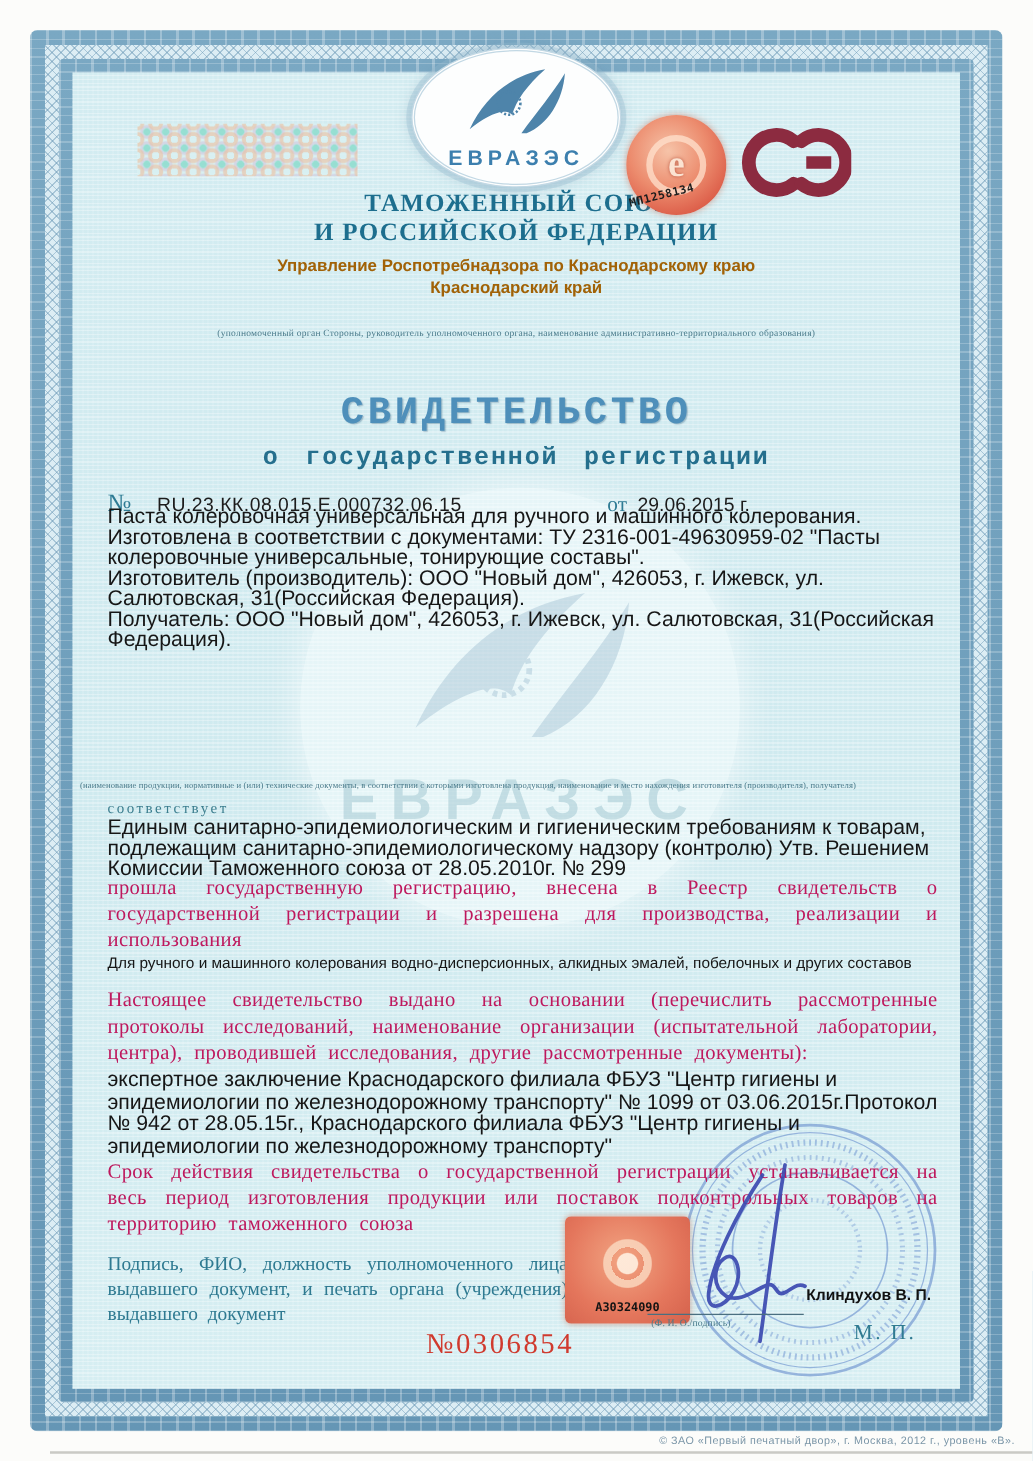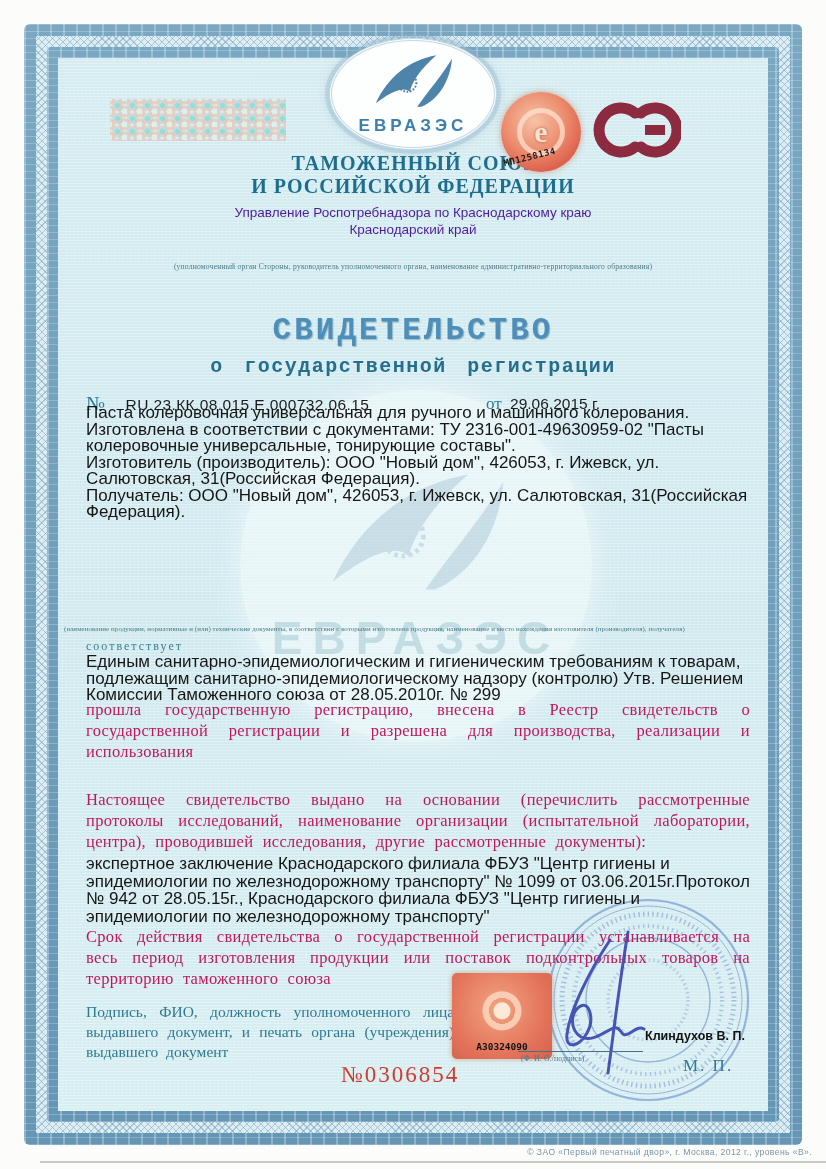--- a/index.html
+++ b/index.html
@@ -75,21 +75,21 @@
   }
   
   .se-mark{position:absolute;left:589px;top:99px;z-index:6;}
   
   .hdr{
     position:absolute;top:152px;left:70px;right:70px;text-align:center;z-index:4;
     color:#1d6e8e;font-family:"Liberation Serif",serif;font-weight:bold;
   }
   .hdr .t1{font-size:20px;letter-spacing:1px;line-height:23px;}
   .hdr .t2{font-size:19px;letter-spacing:.5px;line-height:23px;}
-  .hdr .auth{font-family:"Liberation Sans",sans-serif;font-weight:normal;color:#4c1d95;font-size:13.5px;line-height:17px;margin-top:6px;}
+  .hdr .auth{font-family:"Liberation Sans",sans-serif;font-weight:bold;color:#a16207;font-size:13.5px;line-height:17px;margin-top:6px;}
   .hdr .note{font-family:"Liberation Serif",serif;font-weight:normal;color:#4a7a8a;font-size:7.6px;margin-top:24px;letter-spacing:.2px;}
   .doc-title{
     position:absolute;top:313px;left:0;right:0;text-align:center;z-index:4;
     font-family:Liberation Mono, monospace;font-weight:bold;
   }
   .doc-title .main{
     font-size:31px;color:#4e8fba;letter-spacing:3px;
     text-shadow:1px 1px 1px rgba(40,90,120,.35);
   }
   .doc-title .sub{font-size:20px;color:#256f8d;letter-spacing:1.5px;word-spacing:7px;margin-top:7px;}
@@ -243,20 +243,21 @@
     <div class="tiny-note">(наименование продукции, нормативные и (или) технические документы, в соответствии с которыми изготовлена продукция, наименование и место нахождения изготовителя (производителя), получателя)</div>
   </div>
 
   <div class="sec-conform">
     <div class="teal-label" style="font-size:12px;letter-spacing:2px;">соответствует</div>
     <div class="black-text">Единым санитарно-эпидемиологическим и гигиеническим требованиям к товарам, подлежащим санитарно-эпидемиологическому надзору (контролю) Утв. Решением Комиссии Таможенного союза от 28.05.2010г. № 299</div>
   </div>
 
   <div class="sec-reg">
     <div class="teal-par">прошла государственную регистрацию, внесена в Реестр свидетельств о государственной регистрации и разрешена для производства, реализации и использования</div>
+    <div class="black-text" style="font-size:12.3px;">Для ручного и машинного колерования водно-дисперсионных, алкидных эмалей, побелочных и других составов</div>
   </div>
 
   <div class="sec-basis">
     <div class="teal-par">Настоящее свидетельство выдано на основании (перечислить рассмотренные протоколы исследований, наименование организации (испытательной лаборатории, центра), проводившей исследования, другие рассмотренные документы):</div>
     <div class="black-text" style="margin-top:3px;line-height:17.5px;">экспертное заключение Краснодарского филиала ФБУЗ "Центр гигиены и эпидемиологии по железнодорожному транспорту" № 1099 от 03.06.2015г.Протокол № 942 от 28.05.15г., Краснодарского филиала ФБУЗ "Центр гигиены и эпидемиологии по железнодорожному транспорту"</div>
   </div>
 
   <div class="sec-valid">
     <div class="teal-par">Срок действия свидетельства о государственной регистрации устанавливается на весь период изготовления продукции или поставок подконтрольных товаров на территорию таможенного союза</div>
   </div>

